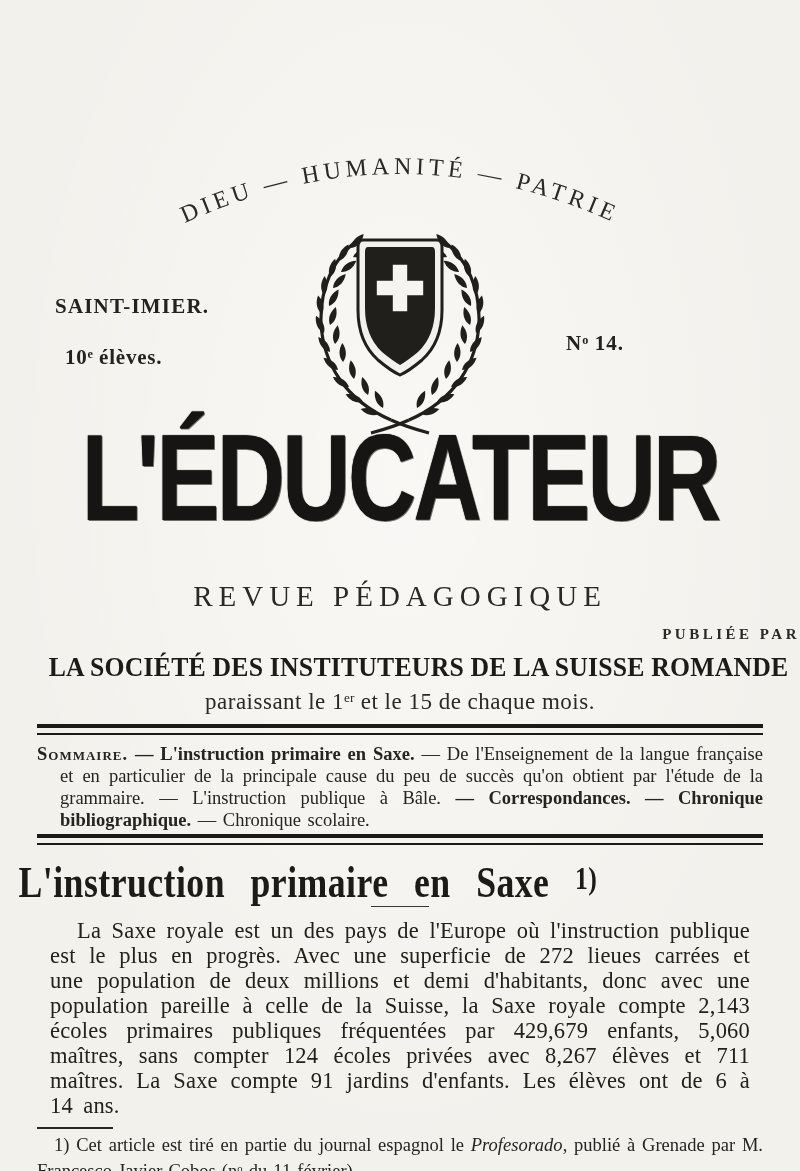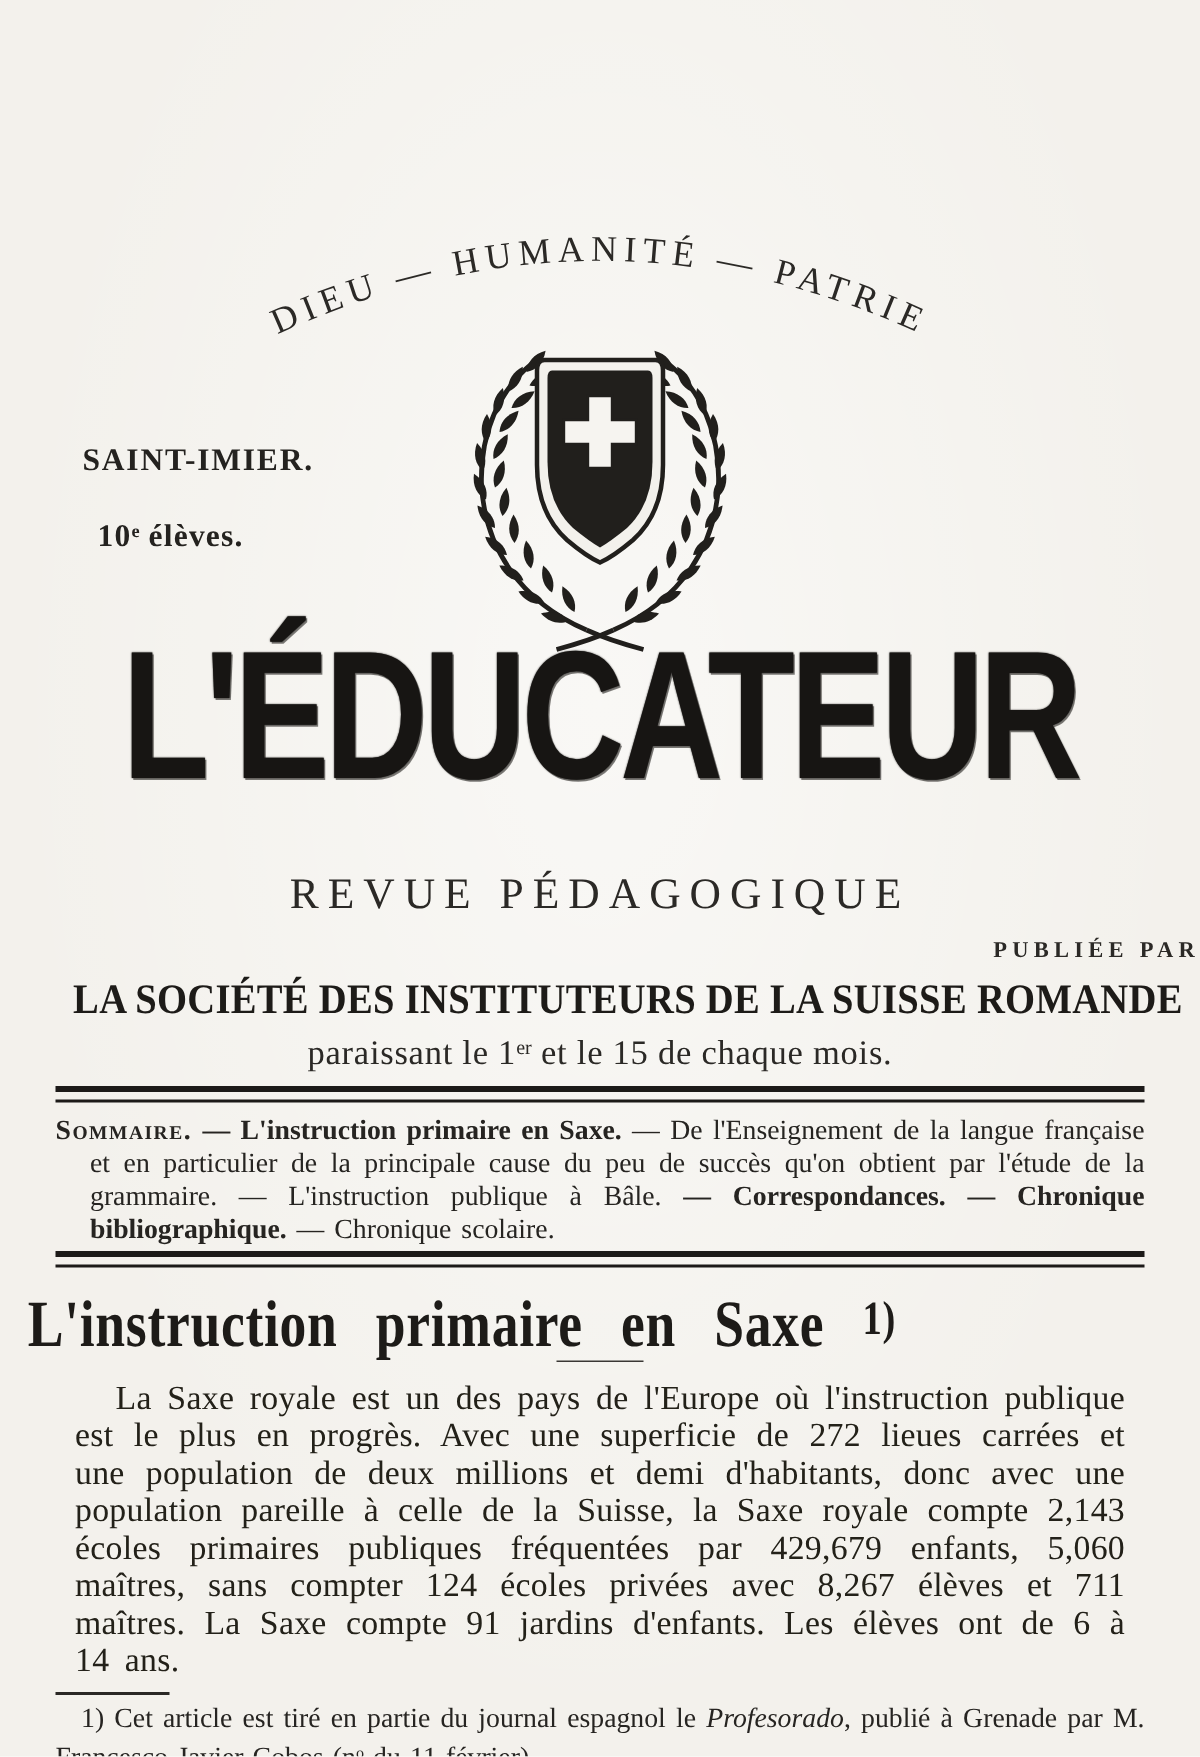--- a/index.html
+++ b/index.html
@@ -114,20 +114,21 @@
         </g>
       </defs>
       <use href="#branchL"></use>
       <use href="#branchL" transform="translate(250 0) scale(-1 1)"></use>
       <path d="M88 12 L162 12 Q167 12 167 19 L167 82 Q167 114 147 132 Q134 143 125 147 Q116 143 103 132 Q83 114 83 82 L83 19 Q83 12 88 12 Z" fill="#f3f1ec" stroke="#211f1c" stroke-width="3"></path>
       <path d="M93 19 L157 19 Q160 19 160 24 L160 80 Q160 108 143 124 Q132 133 125 137 Q118 133 107 124 Q90 108 90 80 L90 24 Q90 19 93 19 Z" fill="#211f1c"></path>
       <path d="M117 36 L133 36 L133 52 L149 52 L149 68 L133 68 L133 84 L117 84 L117 68 L101 68 L101 52 L117 52 Z" fill="#f6f4f0" stroke="#211f1c" stroke-width="1.6"></path>
     </svg>
 
     <div class="right-block">
+      <div class="right-line2"><span>N</span><span class="sup">o</span><span> 14.</span></div>
     </div>
   </div>
 
   <div class="main-title">
     <span>L'ÉDUCATEUR</span>
   </div>
 
   <div class="subtitle">REVUE PÉDAGOGIQUE</div>
   <div class="published-by">PUBLIÉE PAR</div>
   <div class="society"><span>LA SOCIÉTÉ DES INSTITUTEURS DE LA SUISSE ROMANDE</span></div>

